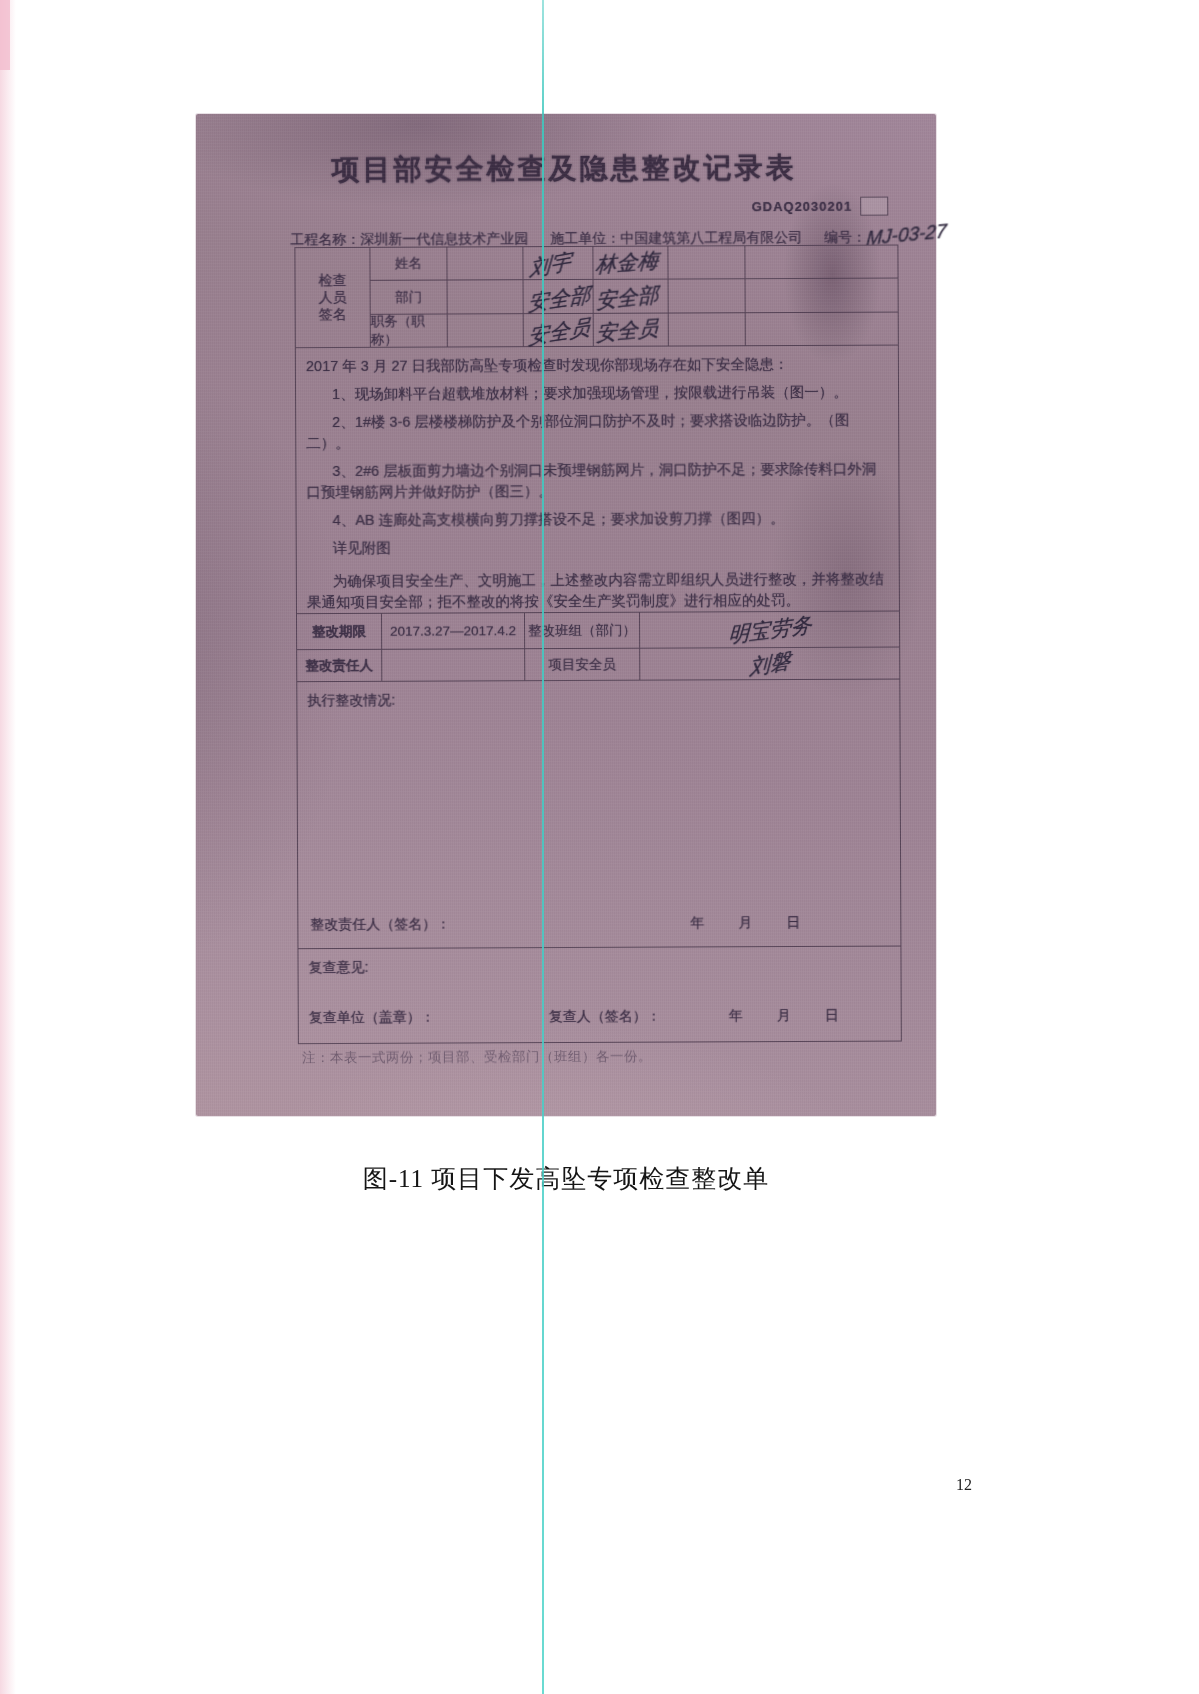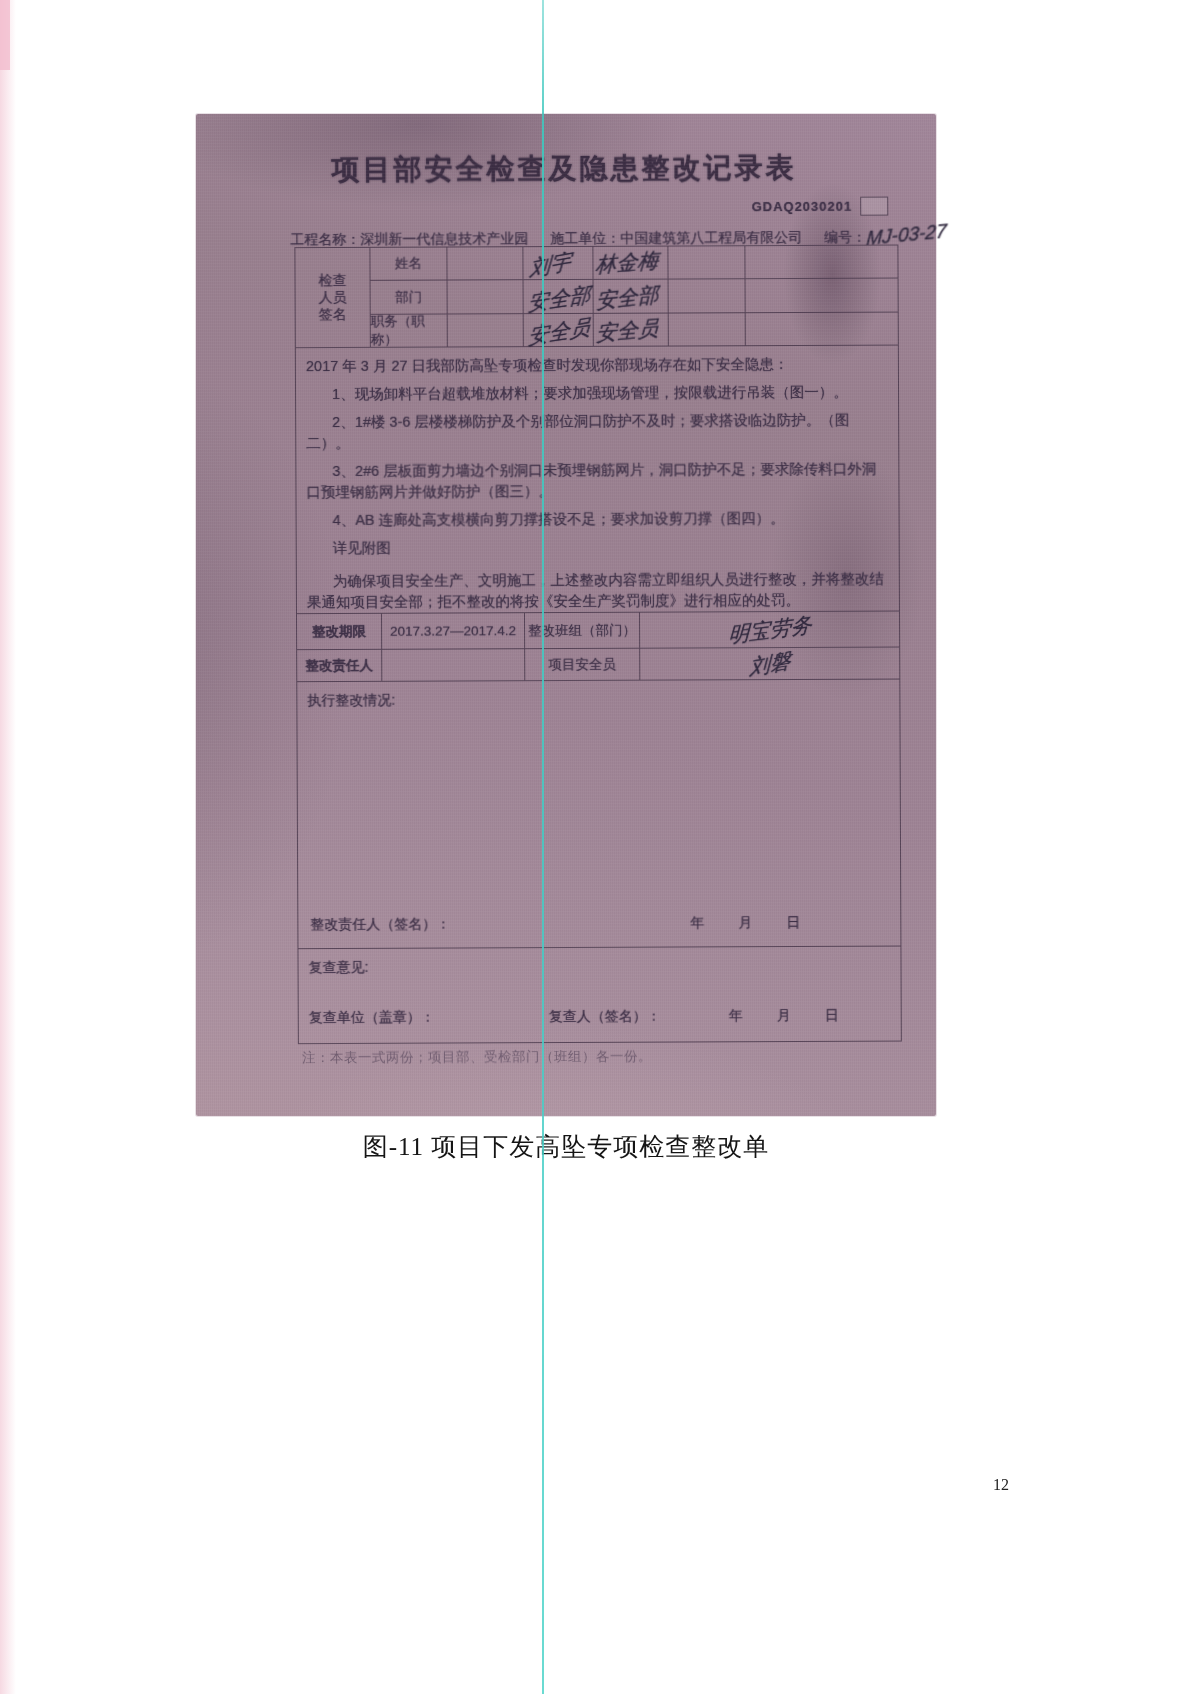--- a/index.html
+++ b/index.html
@@ -81,24 +81,24 @@
   .exec-sign{position:absolute;left:12px;bottom:14px;font-size:14px;}
   .exec-date{position:absolute;right:98px;bottom:14px;font-size:14px;letter-spacing:2px;}
   .rev-unit{position:absolute;left:10px;bottom:16px;font-size:14px;}
   .rev-person{position:absolute;left:250px;bottom:16px;font-size:14px;}
   .rev-date{position:absolute;right:60px;bottom:16px;font-size:14px;letter-spacing:2px;}
 
   .footnote{position:absolute;left:104px;top:934px;font-size:13.5px;color:rgba(63,49,72,.55);
     text-shadow:none;letter-spacing:.5px;}
 
   
-  .caption{position:absolute;left:196px;top:1130px;width:740px;text-align:center;
+  .caption{position:absolute;left:196px;top:1162px;width:740px;text-align:center;
     font-family:"Liberation Serif",serif;font-size:25px;color:#151515;letter-spacing:1px;z-index:10;}
   .pagenum{position:absolute;left:956px;top:1476px;font-family:"Liberation Serif",serif;
-    font-size:16px;color:#222;z-index:10;margin-left:37px;}
+    font-size:16px;color:#222;z-index:10;}
 </style>
 </head>
 <body>
 
 <div class="edge-tint"></div>
 <div class="corner-mark"></div>
 
 <div class="scan">
   <div class="scan-content ptext">
 

